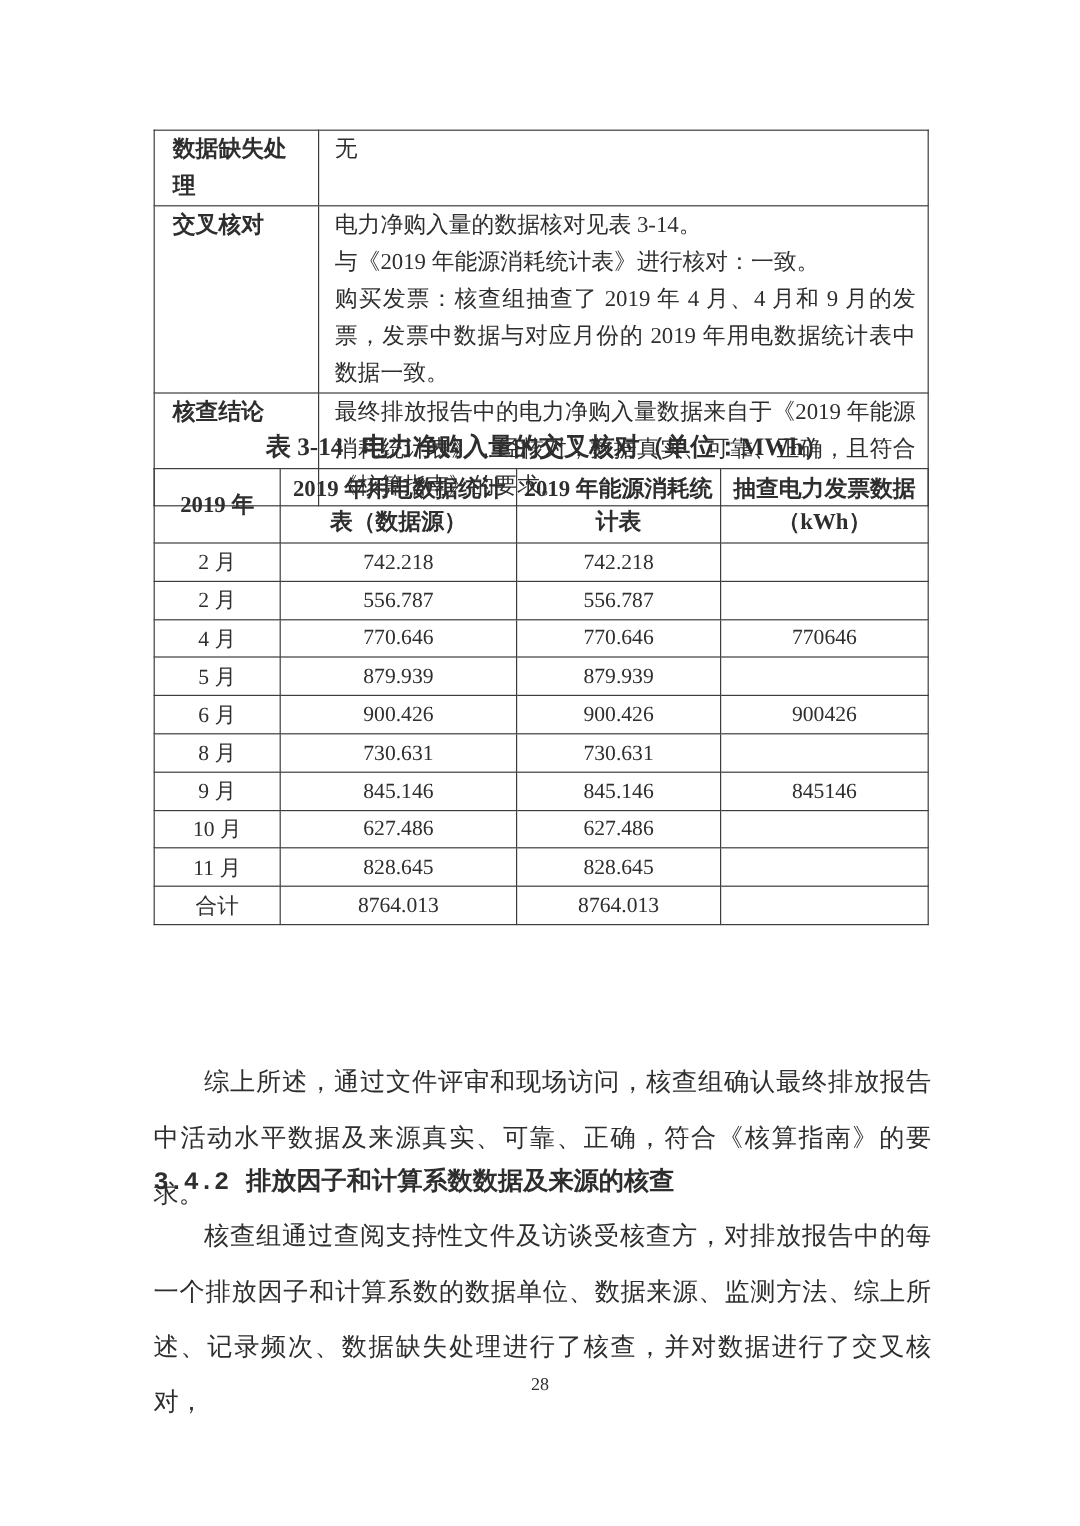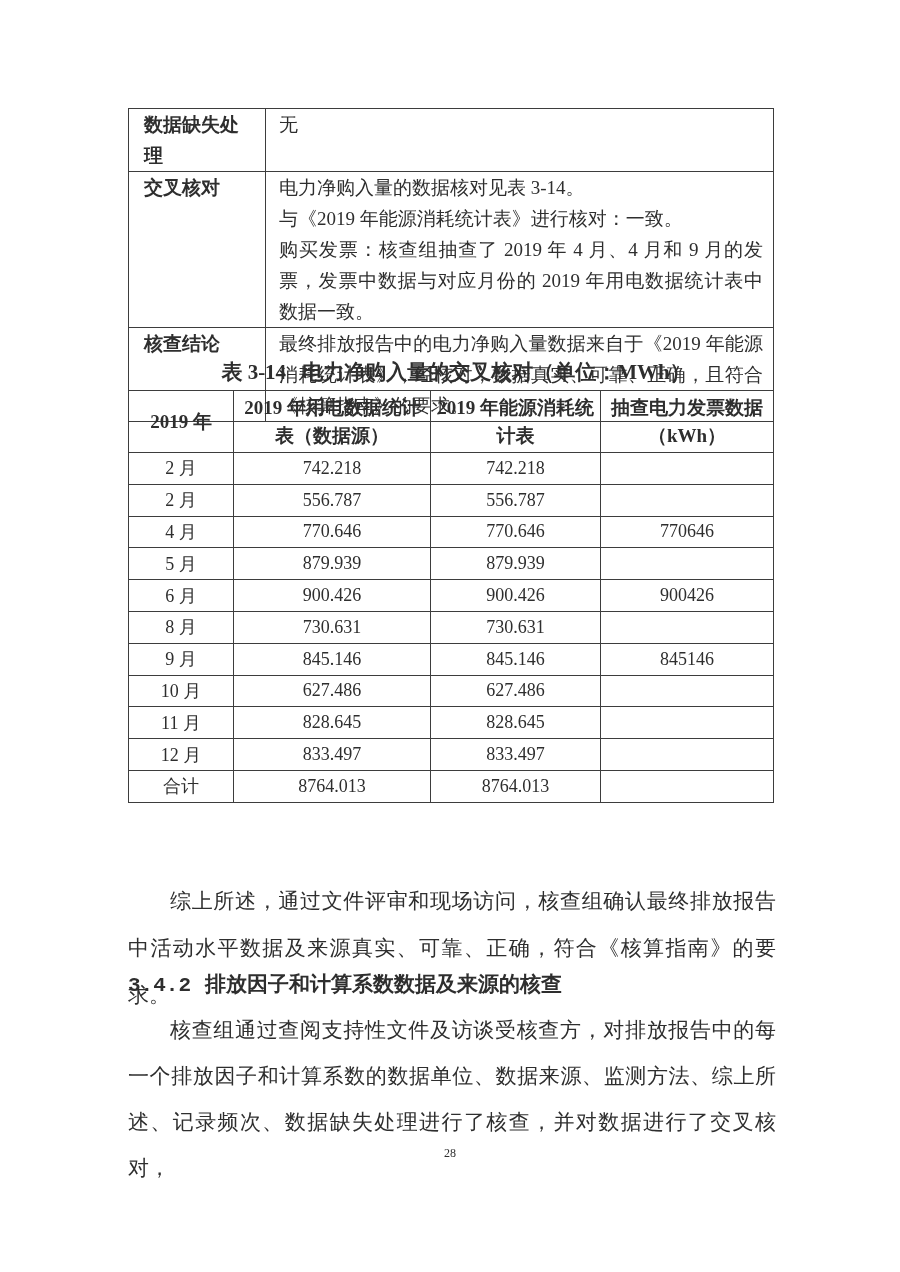--- a/index.html
+++ b/index.html
@@ -116,21 +116,21 @@
   }
   .sec-num { margin-right: 14px; }
 
   
   .page-number {
     position: absolute;
     top: 1146px;
     left: 0;
     width: 900px;
     text-align: center;
-    font-size: 12px;
+    font-size: 15px;
   }
 </style>
 </head>
 <body>
 
 <div class="page">
 
 
   <table class="info-table">
     <colgroup>
@@ -229,26 +229,20 @@
         <td>627.486</td>
         <td></td>
       </tr>
       <tr>
         <td>11 月</td>
         <td>828.645</td>
         <td>828.645</td>
         <td></td>
       </tr>
       <tr>
-        <td>12 月</td>
-        <td>833.497</td>
-        <td>833.497</td>
-        <td></td>
-      </tr>
-      <tr>
         <td>合计</td>
         <td>8764.013</td>
         <td>8764.013</td>
         <td></td>
       </tr>
     </tbody>
   </table>
 
   <p class="para para-summary">综上所述，通过文件评审和现场访问，核查组确认最终排放报告中活动水平数据及来源真实、可靠、正确，符合《核算指南》的要求。</p>
 

